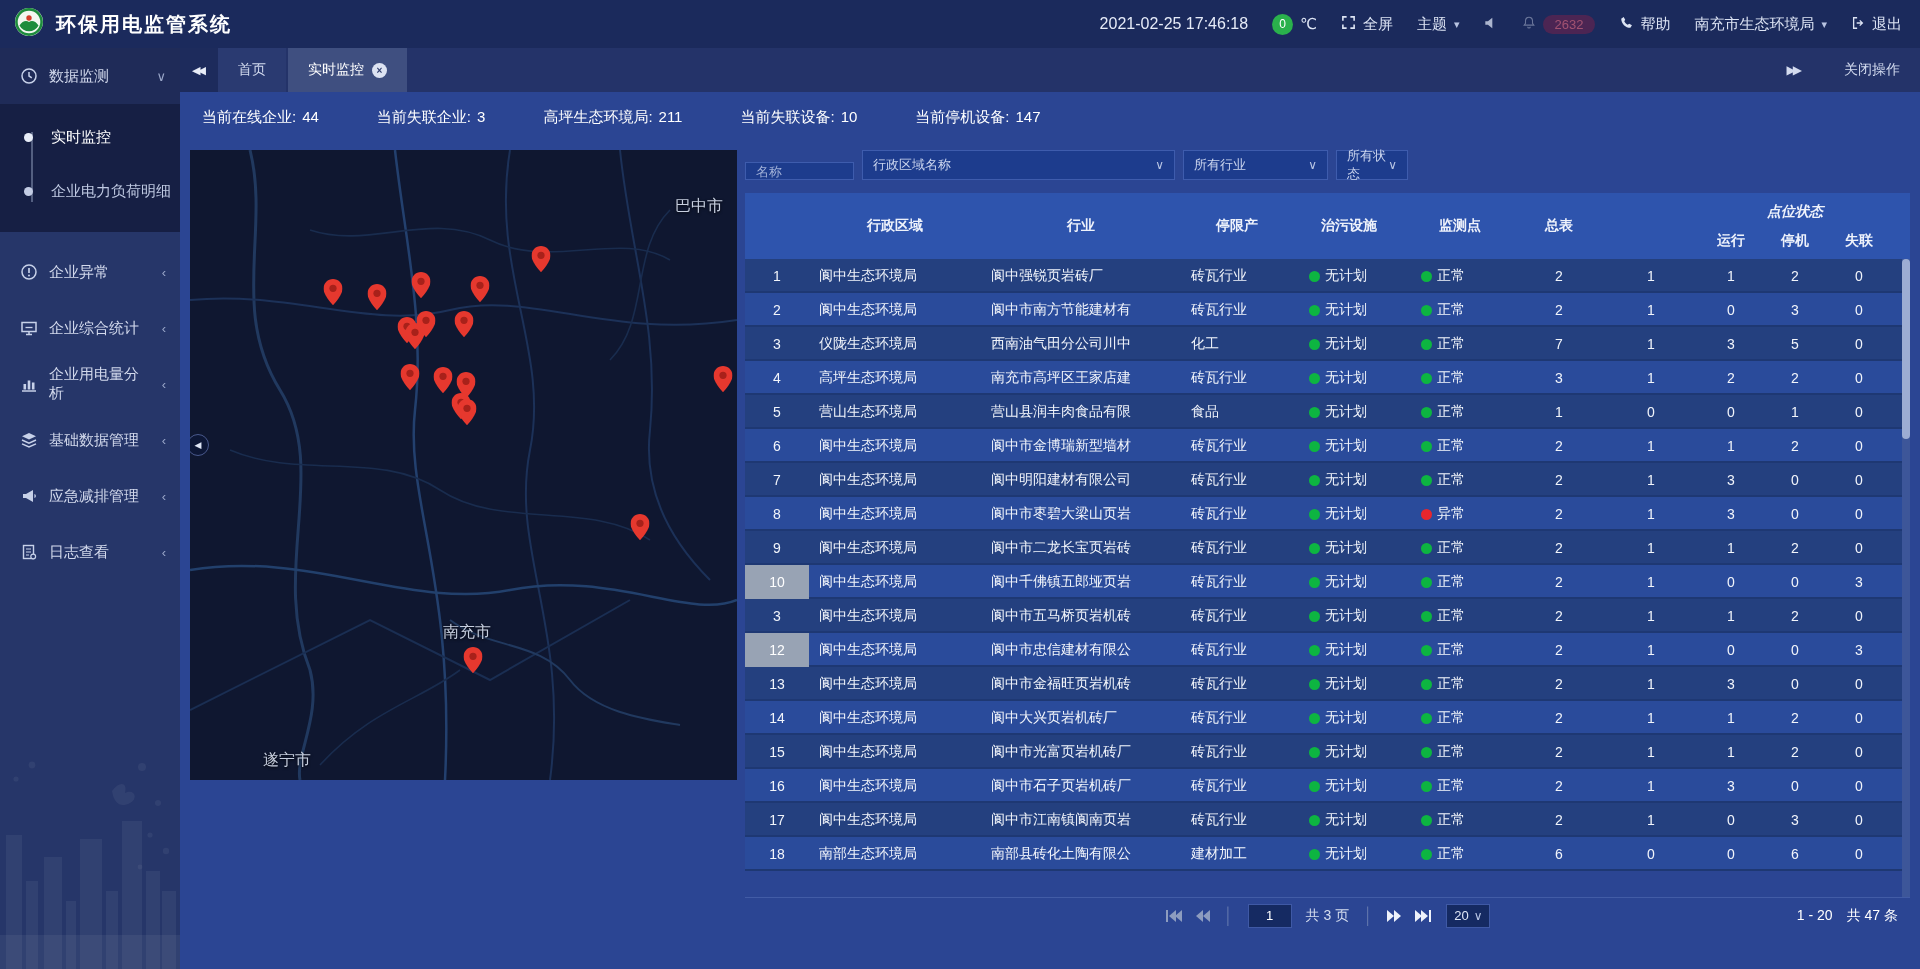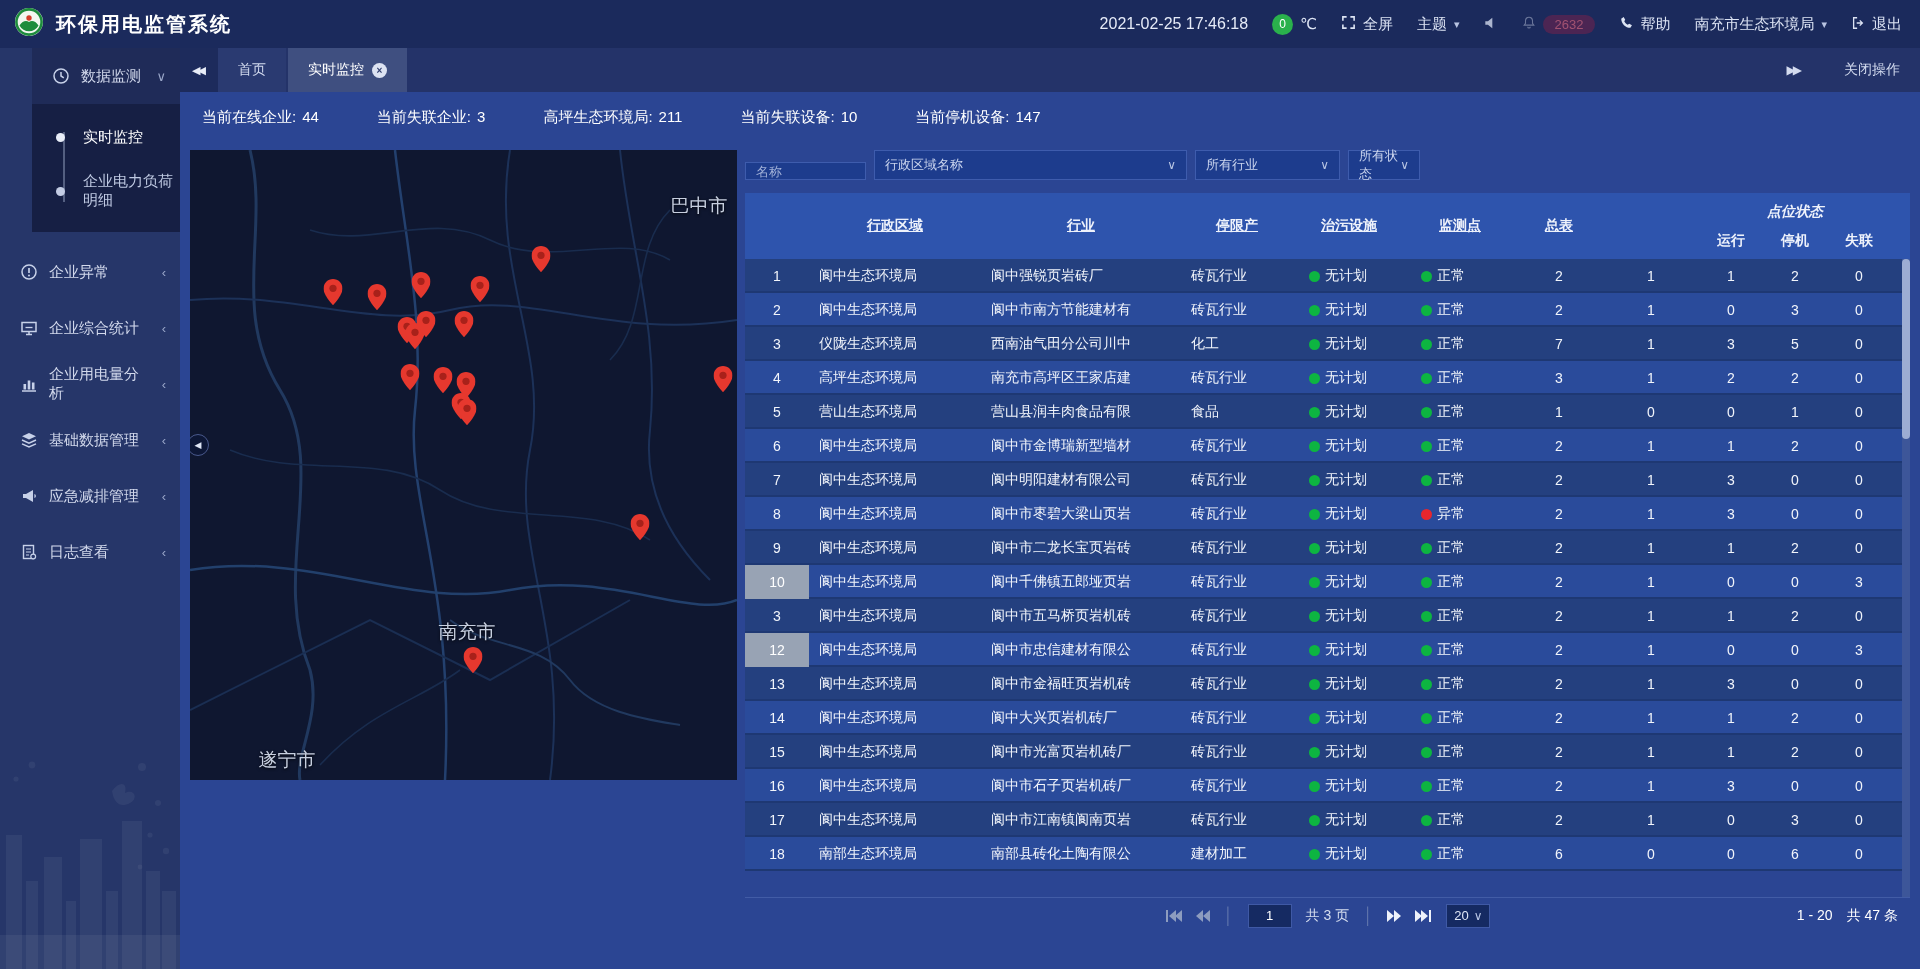--- a/index.html
+++ b/index.html
@@ -21,21 +21,21 @@
   
   .main { display:flex; height:921px; }
 
   
   .sidebar { width:180px; background:#263669; position:relative; flex-shrink:0; color:#d2d9ec; overflow:hidden; }
   .menu-item { height:56px; display:flex; align-items:center; padding:0 14px 0 20px; gap:11px; font-size:15px; cursor:pointer; }
   .mi-icon { width:18px; height:18px; color:#c7d1e9; flex-shrink:0; }
   .mi-icon svg { width:18px; height:18px; display:block; }
   .mi-label { flex:1; }
   .mi-chev { font-size:13px; color:#9aa7c9; }
-  .menu-group.expanded { background:#1f2b58; margin-bottom:12px;margin-left:32px; }
+  .menu-group.expanded { background:#1f2b58; margin-bottom:12px; }
   .menu-group.expanded > .menu-item { background:#1f2b58; }
   .submenu { background:#161f44; position:relative; padding:6px 0 14px; }
   .submenu::before { content:""; position:absolute; left:31px; top:28px; bottom:30px; width:2px; background:rgba(160,172,205,.45); }
   .submenu-item { height:54px; display:flex; align-items:center; padding-left:24px; gap:18px; font-size:15px; color:#bfc9e2; cursor:pointer; position:relative; }
   .sub-dot { width:9px; height:9px; border-radius:50%; background:#c3cce4; flex-shrink:0; position:relative; z-index:1; }
   .submenu-item.active { color:#ffffff; }
   .submenu-item.active .sub-dot { background:#e8edf8; }
   .skyline { position:absolute; bottom:0; left:0; width:180px; height:230px; pointer-events:none; }
   .skyline * { fill:rgba(255,255,255,.055); }
 
@@ -52,38 +52,38 @@
   .tab-right { display:flex; align-items:center; gap:42px; padding-right:20px; color:#d3dbef; font-size:14px; }
 
   .statsbar { height:50px; display:flex; align-items:center; gap:58px; padding-left:22px; color:#ffffff; font-size:15px; }
   .stat { display:flex; gap:6px; }
 
   .content-body { flex:1; display:flex; gap:8px; padding:8px 10px 0; min-height:0; }
 
   
   .map-panel { width:547px; height:630px; background:#0f1730; position:relative; flex-shrink:0; overflow:hidden; }
   .map-roads { position:absolute; inset:0; }
-  .map-label { position:absolute; transform:translate(-50%,-50%); color:#c7cfdf; font-size:19px; text-shadow:0 1px 3px rgba(0,0,0,.8); white-space:nowrap; }
+  .map-label { position:absolute; transform:translate(-50%,-50%); color:#c7cfdf; font-size:16px; text-shadow:0 1px 3px rgba(0,0,0,.8); white-space:nowrap; }
   .pin { position:absolute; transform:translate(-50%,-100%); width:19px; height:26px; cursor:pointer; }
   .map-collapse { position:absolute; left:-3px; top:284px; width:22px; height:22px; border-radius:50%; background:#0d1736; border:1px solid #49598c; color:#dfe6f5; font-size:9px; display:flex; align-items:center; justify-content:center; cursor:pointer; z-index:5; }
 
   
   .table-panel { flex:1; display:flex; flex-direction:column; min-width:0; }
   .filter-row { display:flex; gap:8px; height:30px; margin-bottom:13px; }
   .f-box { background:#1d3c8d; border:1px solid #3e5cad; color:#ccd6ef; font-size:13px; display:flex; align-items:center; justify-content:space-between; padding:0 10px; }
-  input.f-box { width:121px;margin-top:12px; }
+  input.f-box { width:109px;margin-top:12px; }
   input.f-box::placeholder { color:#a2b1d8; }
   .f-sel-region { width:313px; }
   .f-sel-industry { width:145px; }
   .f-sel-status { width:72px; }
   .sel-caret { color:#b9c6e4; font-size:12px; }
 
   .grid { display:grid; grid-template-columns:64px 172px 200px 112px 112px 110px 88px 96px 64px 64px 64px; }
   .table-header { background:#2e54ad; color:#eef2fb; font-size:14px; font-weight:bold; grid-template-rows:30px 36px; }
-  .th { grid-row:1/3; display:flex; align-items:center; justify-content:center;text-decoration:underline; }
+  .th { grid-row:1/3; display:flex; align-items:center; justify-content:center; }
   .th-group { grid-column:9/12; grid-row:1; display:flex; align-items:flex-end; justify-content:center; font-style:italic; padding-bottom:2px; }
   .th-sub { grid-row:2; display:flex; align-items:center; justify-content:center; }
 
   .table-body { height:638px; overflow:hidden; position:relative; }
   .trow { height:34px; border-bottom:2px solid #1e3873; align-items:center; font-size:14px; color:#f2f5fb; cursor:pointer; }
   .trow.odd { background:#24407f; }
   .trow.even { background:#2a4b9b; }
   .cell { overflow:hidden; white-space:nowrap; }
   .c-seq { height:34px; display:flex; align-items:center; justify-content:center; }
   .c-seq.sel { background:#98a3b4; color:#fff; }

